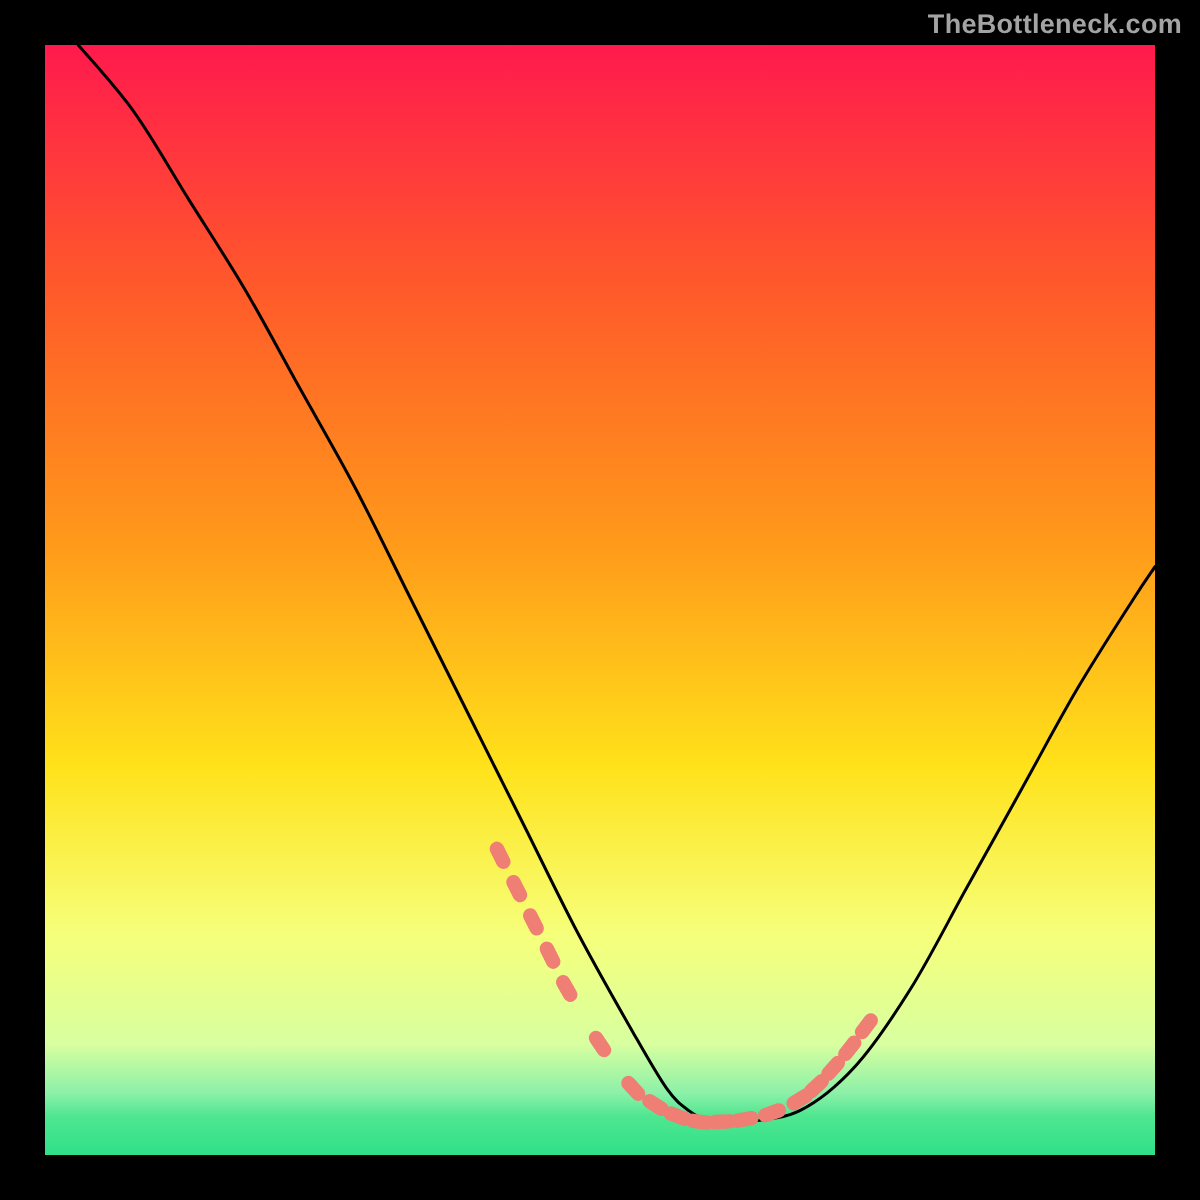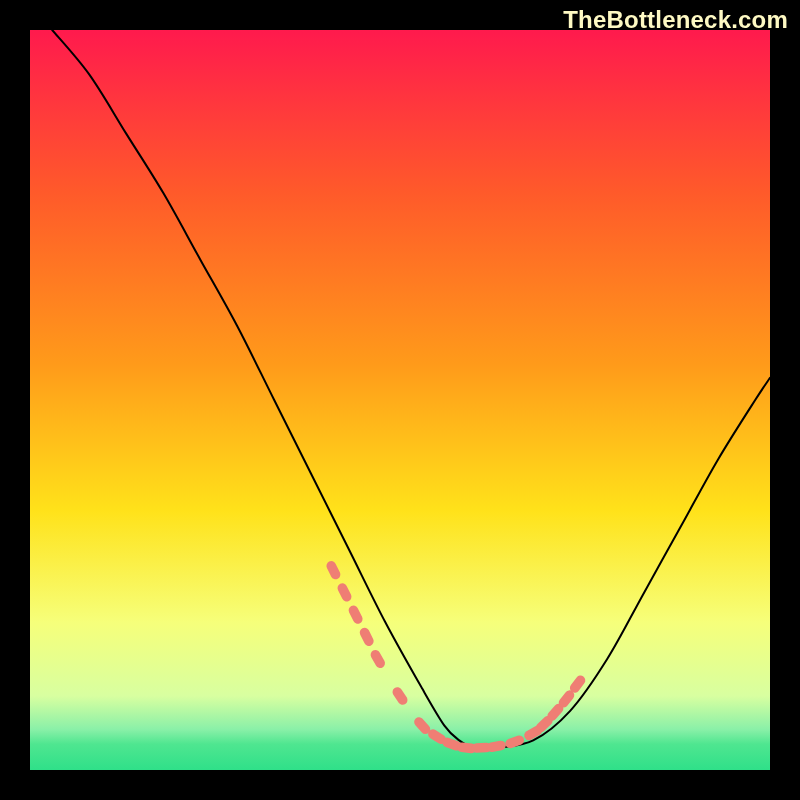--- a/index.html
+++ b/index.html
@@ -37,22 +37,22 @@
     left: 0;
     top: 0;
     width: 100%;
     height: 100%;
     overflow: visible;
   }
   .watermark {
     position: absolute;
     top: 6px;
     right: 12px;
-    color: #fef9c3;
-    font-size: 24px;
+    color: #a3a3a3;
+    font-size: 18px;
     font-weight: 600;
     letter-spacing: 0.2px;
     user-select: none;
   }
 </style>
 </head>
 <body>
 
 <div class="stage">
 

